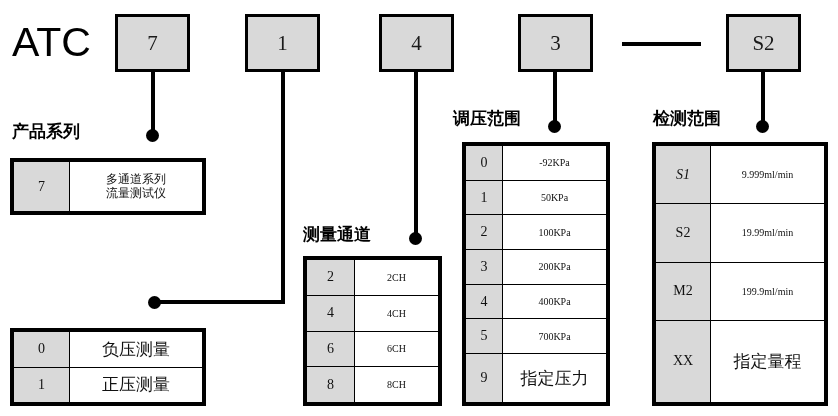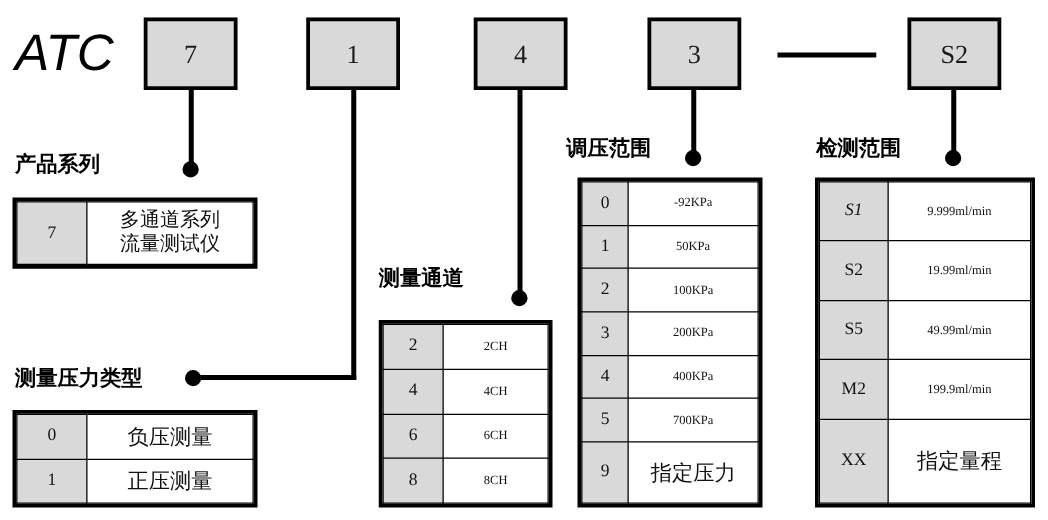--- a/index.html
+++ b/index.html
@@ -97,29 +97,29 @@
   }
   .opt-table td.desc {
     background: #ffffff;
     font-size: 10px;
   }
   .opt-table td.desc.cjk {
     font-size: 17px;
   }
   .desc-multi {
     line-height: 1.15;
-    font-size: 16px;
+    font-size: 12px;
   }
 </style>
 </head>
 <body>
 
 <div id="root">
 
-  <div class="brand" style="left:12px; top:22px;font-style:italic;">ATC</div>
+  <div class="brand" style="left:12px; top:22px;">ATC</div>
 
   <div class="codebox" style="left:115px; top:14px; width:75px; height:58px;">7</div>
 
   <div class="codebox" style="left:245px; top:14px; width:75px; height:58px;">1</div>
 
   <div class="codebox" style="left:379px; top:14px; width:75px; height:58px;">4</div>
 
   <div class="codebox" style="left:518px; top:14px; width:75px; height:58px;">3</div>
 
   <div class="dash" style="left:622px; top:42px; width:79px;"></div>
@@ -153,38 +153,37 @@
           <div class="desc-multi">
             <div>多通道系列</div>
             <div>流量测试仪</div>
           </div>
         </td>
       </tr>
     </tbody>
       </table>
   </div>
 
-  <div class="caption" style="left:12px; top:294px;">测量压力类型</div>
 
   <div class="opt-table" style="left:10px; top:328px; width:196px; height:78px;">
     <table>
       <tbody>
           <tr>
         <td class="code" style="width:55px;">0</td>
         <td class="desc cjk">负压测量</td>
       </tr>
       <tr>
         <td class="code">1</td>
         <td class="desc cjk">正压测量</td>
       </tr>
     </tbody>
       </table>
   </div>
 
-  <div class="caption" style="left:303px; top:214px;">测量通道</div>
+  <div class="caption" style="left:303px; top:226px;">测量通道</div>
 
   <div class="opt-table" style="left:303px; top:256px; width:139px; height:150px;">
     <table>
       <tbody>
           <tr>
         <td class="code" style="width:47px;">2</td>
         <td class="desc">2CH</td>
       </tr>
       <tr>
         <td class="code">4</td>
@@ -246,24 +245,20 @@
       <tbody>
           <tr>
         <td class="code" style="width:54px;font-style:italic;">S1</td>
         <td class="desc">9.999ml/min</td>
       </tr>
       <tr>
         <td class="code">S2</td>
         <td class="desc">19.99ml/min</td>
       </tr>
       <tr>
-        <td class="code">S5</td>
-        <td class="desc">49.99ml/min</td>
-      </tr>
-      <tr>
         <td class="code">M2</td>
         <td class="desc">199.9ml/min</td>
       </tr>
       <tr>
         <td class="code">XX</td>
         <td class="desc cjk">指定量程</td>
       </tr>
     </tbody>
       </table>
   </div>

